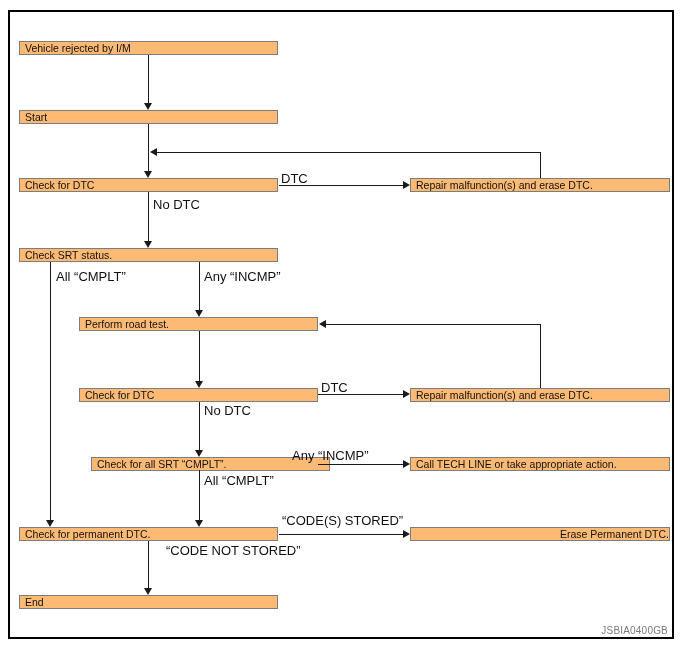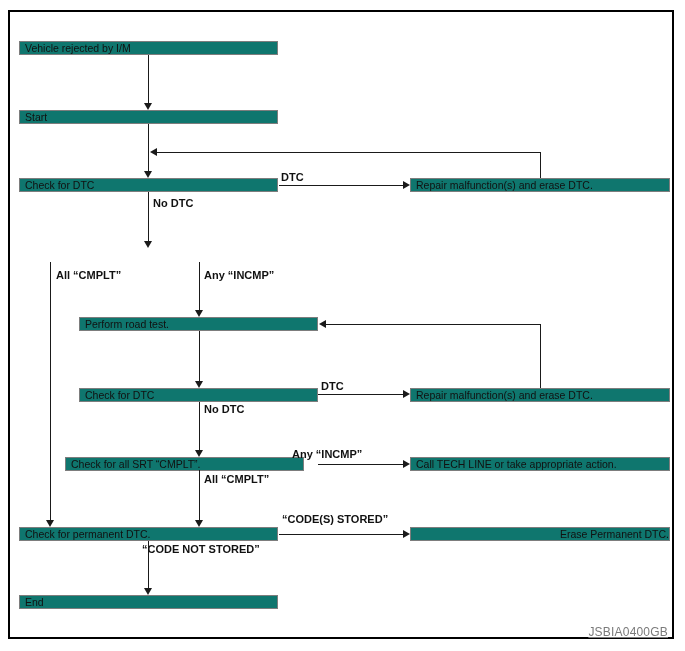--- a/index.html
+++ b/index.html
@@ -6,53 +6,54 @@
   .canvas {
     position:relative; width:685px; height:651px; background:#ffffff;
     font-family:"Liberation Sans", sans-serif; overflow:hidden;
   }
   .frame {
     position:absolute; left:8px; top:10px; width:666px; height:629px;
     border:2px solid #000; box-sizing:border-box;
   }
   .node {
     position:absolute; height:14px; box-sizing:border-box;
-    border:1px solid #7d7d7d; background:#0f766e;
+    border:1px solid #7d7d7d; background:#fdba74;
     font-size:10.5px; line-height:12px; color:#111;
     padding-left:5px; white-space:nowrap; overflow:hidden;
   }
   .vline { position:absolute; width:1px; background:#1a1a1a; }
   .hline { position:absolute; height:1px; background:#1a1a1a; }
   .arr-d { position:absolute; width:0; height:0;
     border-left:4px solid transparent; border-right:4px solid transparent;
     border-top:7px solid #1a1a1a; }
   .arr-r { position:absolute; width:0; height:0;
     border-top:4px solid transparent; border-bottom:4px solid transparent;
     border-left:7px solid #1a1a1a; }
   .arr-l { position:absolute; width:0; height:0;
     border-top:4px solid transparent; border-bottom:4px solid transparent;
     border-right:7px solid #1a1a1a; }
-  .lbl { position:absolute; font-size:11px; color:#111; white-space:nowrap;font-weight:bold; }
-  .figid { position:absolute; font-size:12px; color:#7a7a7a; letter-spacing:0.2px;text-decoration:underline; }
+  .lbl { position:absolute; font-size:13px; color:#111; white-space:nowrap; }
+  .figid { position:absolute; font-size:10px; color:#7a7a7a; letter-spacing:0.2px; }
 </style>
 </head>
 <body>
 
 <div class="canvas">
   <div class="frame"></div>
 
   <div class="node" style="left:19px; top:41px;  width:259px;">Vehicle rejected by I/M</div>
   <div class="node" style="left:19px; top:110px; width:259px;">Start</div>
   <div class="node" style="left:19px; top:178px; width:259px;">Check for DTC</div>
+  <div class="node" style="left:19px; top:248px; width:259px;">Check SRT status.</div>
   <div class="node" style="left:19px; top:595px; width:259px;">End</div>
   <div class="node" style="left:19px; top:527px; width:259px;">Check for permanent DTC.</div>
 
   <div class="node" style="left:79px; top:317px; width:239px;">Perform road test.</div>
   <div class="node" style="left:79px; top:388px; width:239px;">Check for DTC</div>
-  <div class="node" style="left:65px; top:457px; width:239px;">Check for all SRT “CMPLT”.</div>
+  <div class="node" style="left:91px; top:457px; width:239px;">Check for all SRT “CMPLT”.</div>
 
   <div class="node" style="left:410px; top:178px; width:260px;">Repair malfunction(s) and erase DTC.</div>
   <div class="node" style="left:410px; top:388px; width:260px;">Repair malfunction(s) and erase DTC.</div>
   <div class="node" style="left:410px; top:457px; width:260px;">Call TECH LINE or take appropriate action.</div>
   <div class="node" style="left:410px; top:527px; width:260px;text-align:right;">Erase Permanent DTC.</div>
 
   <div class="vline" style="left:148px; top:55px;  height:48px;"></div>
   <div class="arr-d" style="left:144px; top:103px;"></div>
 
   <div class="vline" style="left:148px; top:124px; height:47px;"></div>
@@ -101,16 +102,16 @@
 
   <div class="lbl" style="left:281px; top:171px;">DTC</div>
   <div class="lbl" style="left:153px; top:197px;">No DTC</div>
   <div class="lbl" style="left:56px;  top:269px;">All “CMPLT”</div>
   <div class="lbl" style="left:204px; top:269px;">Any “INCMP”</div>
   <div class="lbl" style="left:321px; top:380px;">DTC</div>
   <div class="lbl" style="left:204px; top:403px;">No DTC</div>
   <div class="lbl" style="left:292px; top:448px;">Any “INCMP”</div>
   <div class="lbl" style="left:204px; top:473px;">All “CMPLT”</div>
   <div class="lbl" style="left:282px; top:513px;">“CODE(S) STORED”</div>
-  <div class="lbl" style="left:142px; top:543px;text-align:center;">“CODE NOT STORED”</div>
+  <div class="lbl" style="left:166px; top:543px;text-align:center;">“CODE NOT STORED”</div>
 
   <div class="figid" style="right:17px; top:625px;">JSBIA0400GB</div>
 </div>
 
 </body></html>

